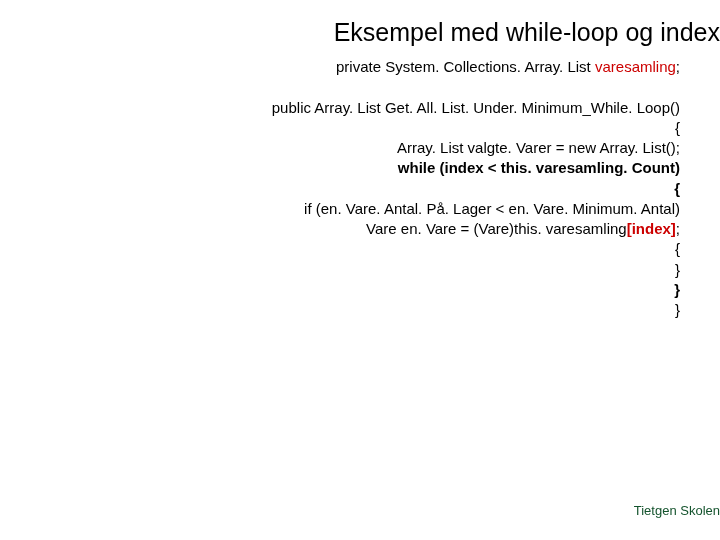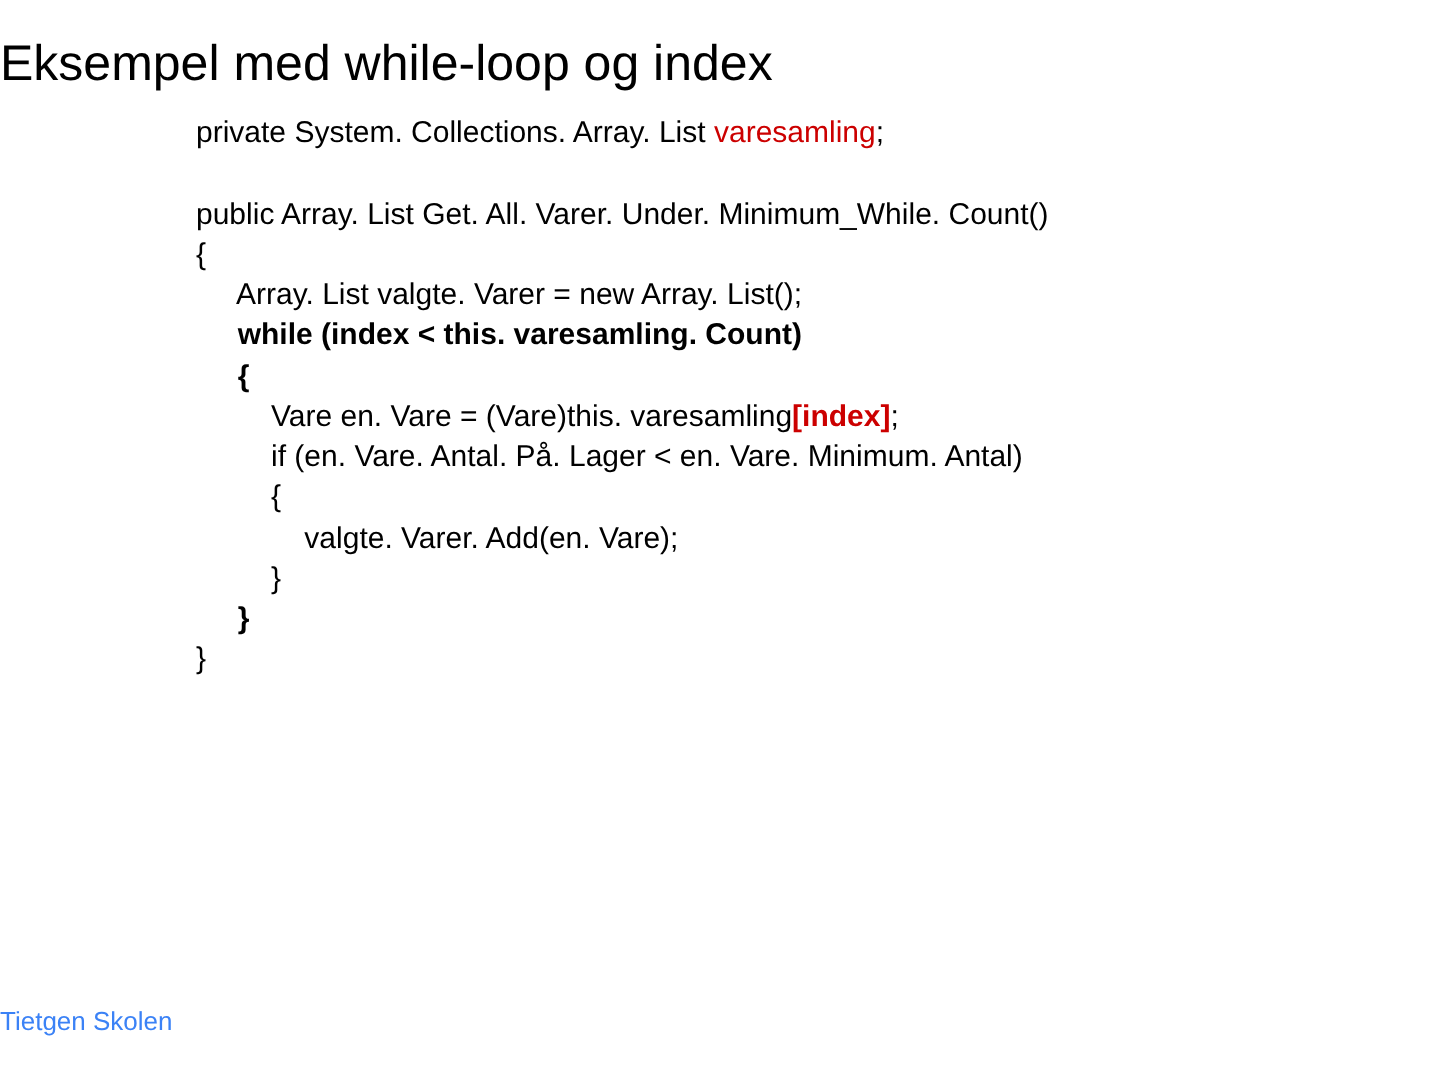--- a/index.html
+++ b/index.html
@@ -7,61 +7,61 @@
     padding: 0;
     width: 720px;
     height: 540px;
     background: #ffffff;
     font-family: Arial, Helvetica, sans-serif;
     position: relative;
     overflow: hidden;
   }
   .title {
     font-size: 25px;
-    text-align: left;
+    text-align: right;
     padding-top: 18px;
     padding-bottom: 10px;
     color: #000;
   }
   .content {
     padding-left: 98px;
     padding-right: 40px;
     font-size: 15px;
     line-height: 1.35;
     color: #000;
   }
   .content .line {
     white-space: pre;
+    text-align: right;
   }
   .bold { font-weight: bold; }
   .red { color: #cc0000; }
   .footer {
     position: absolute;
     bottom: 22px;
     width: 100%;
-    text-align: left;
+    text-align: right;
     font-size: 13px;
-    color: #3b82f6;
+    color: #14532d;
   }
 </style>
 </head>
 <body>
 
 <div class="title">Eksempel med while-loop og index</div>
 
 <div class="content">
   <div class="line"><span>private System. Collections. Array. List </span><span class="red">varesamling</span><span>;</span></div>
   <div class="line">&nbsp;</div>
-  <div class="line">public Array. List Get. All. Varer. Under. Minimum_While. Count()</div>
+  <div class="line">public Array. List Get. All. List. Under. Minimum_While. Loop()</div>
   <div class="line">{</div>
   <div class="line">     Array. List valgte. Varer = new Array. List();</div>
   <div class="line bold">     while (index &lt; this. varesamling. Count)</div>
   <div class="line bold">     {</div>
+  <div class="line">         if (en. Vare. Antal. På. Lager &lt; en. Vare. Minimum. Antal)</div>
   <div class="line"><span>         Vare en. Vare = (Vare)this. varesamling</span><span class="bold red">[index]</span><span>;</span></div>
-  <div class="line">         if (en. Vare. Antal. På. Lager &lt; en. Vare. Minimum. Antal)</div>
   <div class="line">         {</div>
-  <div class="line">             valgte. Varer. Add(en. Vare);</div>
   <div class="line">         }</div>
   <div class="line bold">     }</div>
   <div class="line">}</div>
 </div>
 
 <div class="footer">Tietgen Skolen</div>
 
 </body></html>

